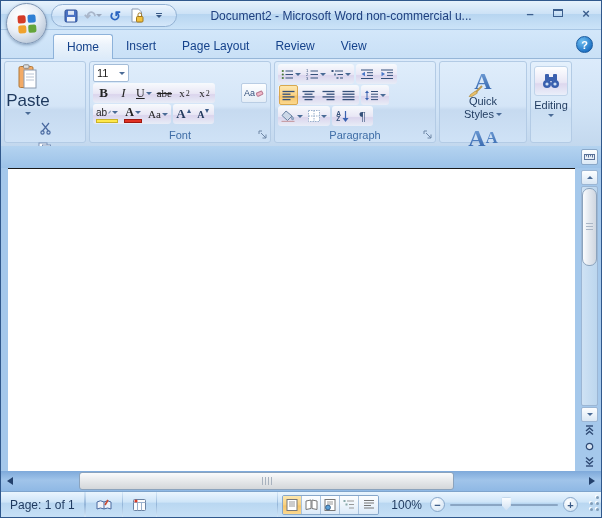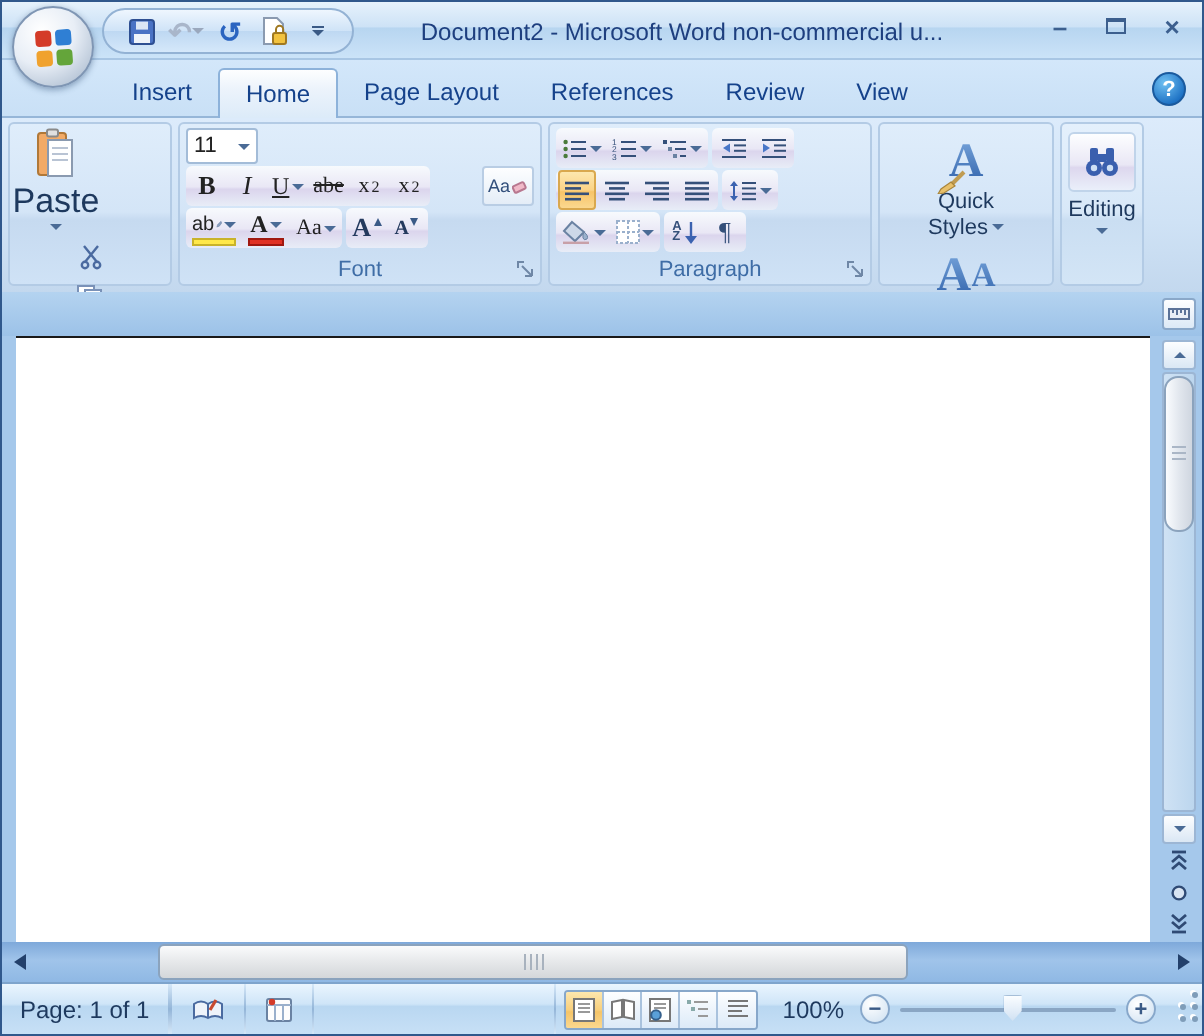--- a/index.html
+++ b/index.html
@@ -204,24 +204,23 @@
     <div class="win-controls">
       <span class="win-btn">–</span>
       <span class="win-btn">
           <span class="max-box"></span>
         </span>
       <span class="win-btn">×</span>
     </div>
   </div>
 
   <div class="tabrow">
+    <div class="tab active">Home</div>
     <div class="tab">Insert</div>
-    <div class="tab active">Home</div>
     <div class="tab">Page Layout</div>
-    <div class="tab">References</div>
     <div class="tab">Review</div>
     <div class="tab">View</div>
     <div class="help-btn">?</div>
   </div>
 
   <div class="ribbon">
 
     <div class="rgroup g-clipboard">
       <div class="rgroup-content clip-flex">
         <div class="paste-btn">

